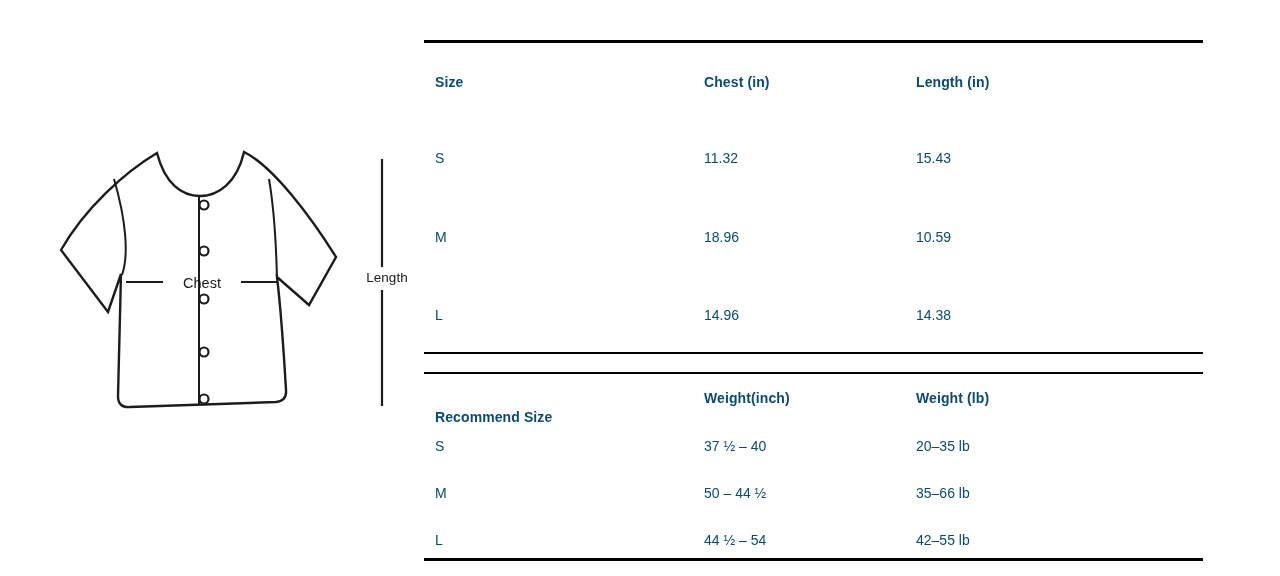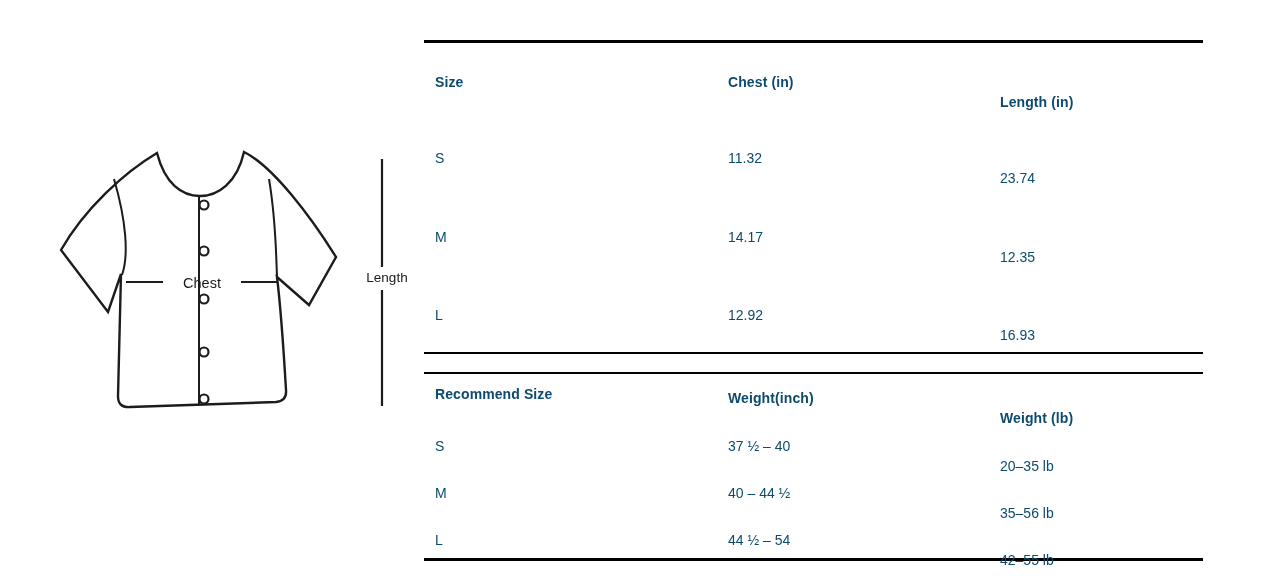--- a/index.html
+++ b/index.html
@@ -22,22 +22,22 @@
   .rule-thin  { height: 2px; }
   .cell {
     position: absolute;
     font-size: 14px;
     line-height: 22px;
     white-space: nowrap;
     color: #0c4a6e;
   }
   .bold { font-weight: 700; letter-spacing: 0.1px; }
   .col1 { left: 435px; }
-  .col2 { left: 728px; text-align: right; }
-  .col3 { left: 1000px; margin-top: 20px; }
+  .col2 { left: 704px; text-align: right; }
+  .col3 { left: 916px; }
   .diagram-svg { position: absolute; left: 40px; top: 140px; }
   .shirt-line { stroke: #1c1c1c; fill: none; }
   .svg-label {
     font-family: "Liberation Sans", sans-serif;
     fill: #1a1a1a;
   }
 </style>
 </head>
 <body>
 
@@ -88,49 +88,49 @@
 
   <div>
     <div>
       <span class="cell bold col1" style="top:71px">Size</span>
       <span class="cell bold col2" style="top:71px">Chest (in)</span>
       <span class="cell bold col3" style="top:71px">Length (in)</span>
     </div>
     <div>
       <span class="cell col1" style="top:147px">S</span>
       <span class="cell col2" style="top:147px">11.32</span>
-      <span class="cell col3" style="top:147px">23.74</span>
+      <span class="cell col3" style="top:147px">15.43</span>
     </div>
     <div>
       <span class="cell col1" style="top:226px">M</span>
-      <span class="cell col2" style="top:226px">14.17</span>
-      <span class="cell col3" style="top:226px">12.35</span>
+      <span class="cell col2" style="top:226px">18.96</span>
+      <span class="cell col3" style="top:226px">10.59</span>
     </div>
     <div>
       <span class="cell col1" style="top:304px">L</span>
-      <span class="cell col2" style="top:304px">12.92</span>
-      <span class="cell col3" style="top:304px">16.93</span>
+      <span class="cell col2" style="top:304px">14.96</span>
+      <span class="cell col3" style="top:304px">14.38</span>
     </div>
   </div>
 
   <div>
     <div>
-      <span class="cell bold col1" style="top:383px">Recommend Size</span>
+      <span class="cell bold col1" style="top:406px">Recommend Size</span>
       <span class="cell bold col2" style="top:387px">Weight(inch)</span>
       <span class="cell bold col3" style="top:387px">Weight (lb)</span>
     </div>
     <div>
       <span class="cell col1" style="top:435px">S</span>
       <span class="cell col2" style="top:435px">37 ½ – 40</span>
       <span class="cell col3" style="top:435px">20–35 lb</span>
     </div>
     <div>
       <span class="cell col1" style="top:482px">M</span>
-      <span class="cell col2" style="top:482px">40 – 44 ½</span>
-      <span class="cell col3" style="top:482px">35–56 lb</span>
+      <span class="cell col2" style="top:482px">50 – 44 ½</span>
+      <span class="cell col3" style="top:482px">35–66 lb</span>
     </div>
     <div>
       <span class="cell col1" style="top:529px">L</span>
       <span class="cell col2" style="top:529px">44 ½ – 54</span>
       <span class="cell col3" style="top:529px">42–55 lb</span>
     </div>
   </div>
 
 </div>
 

